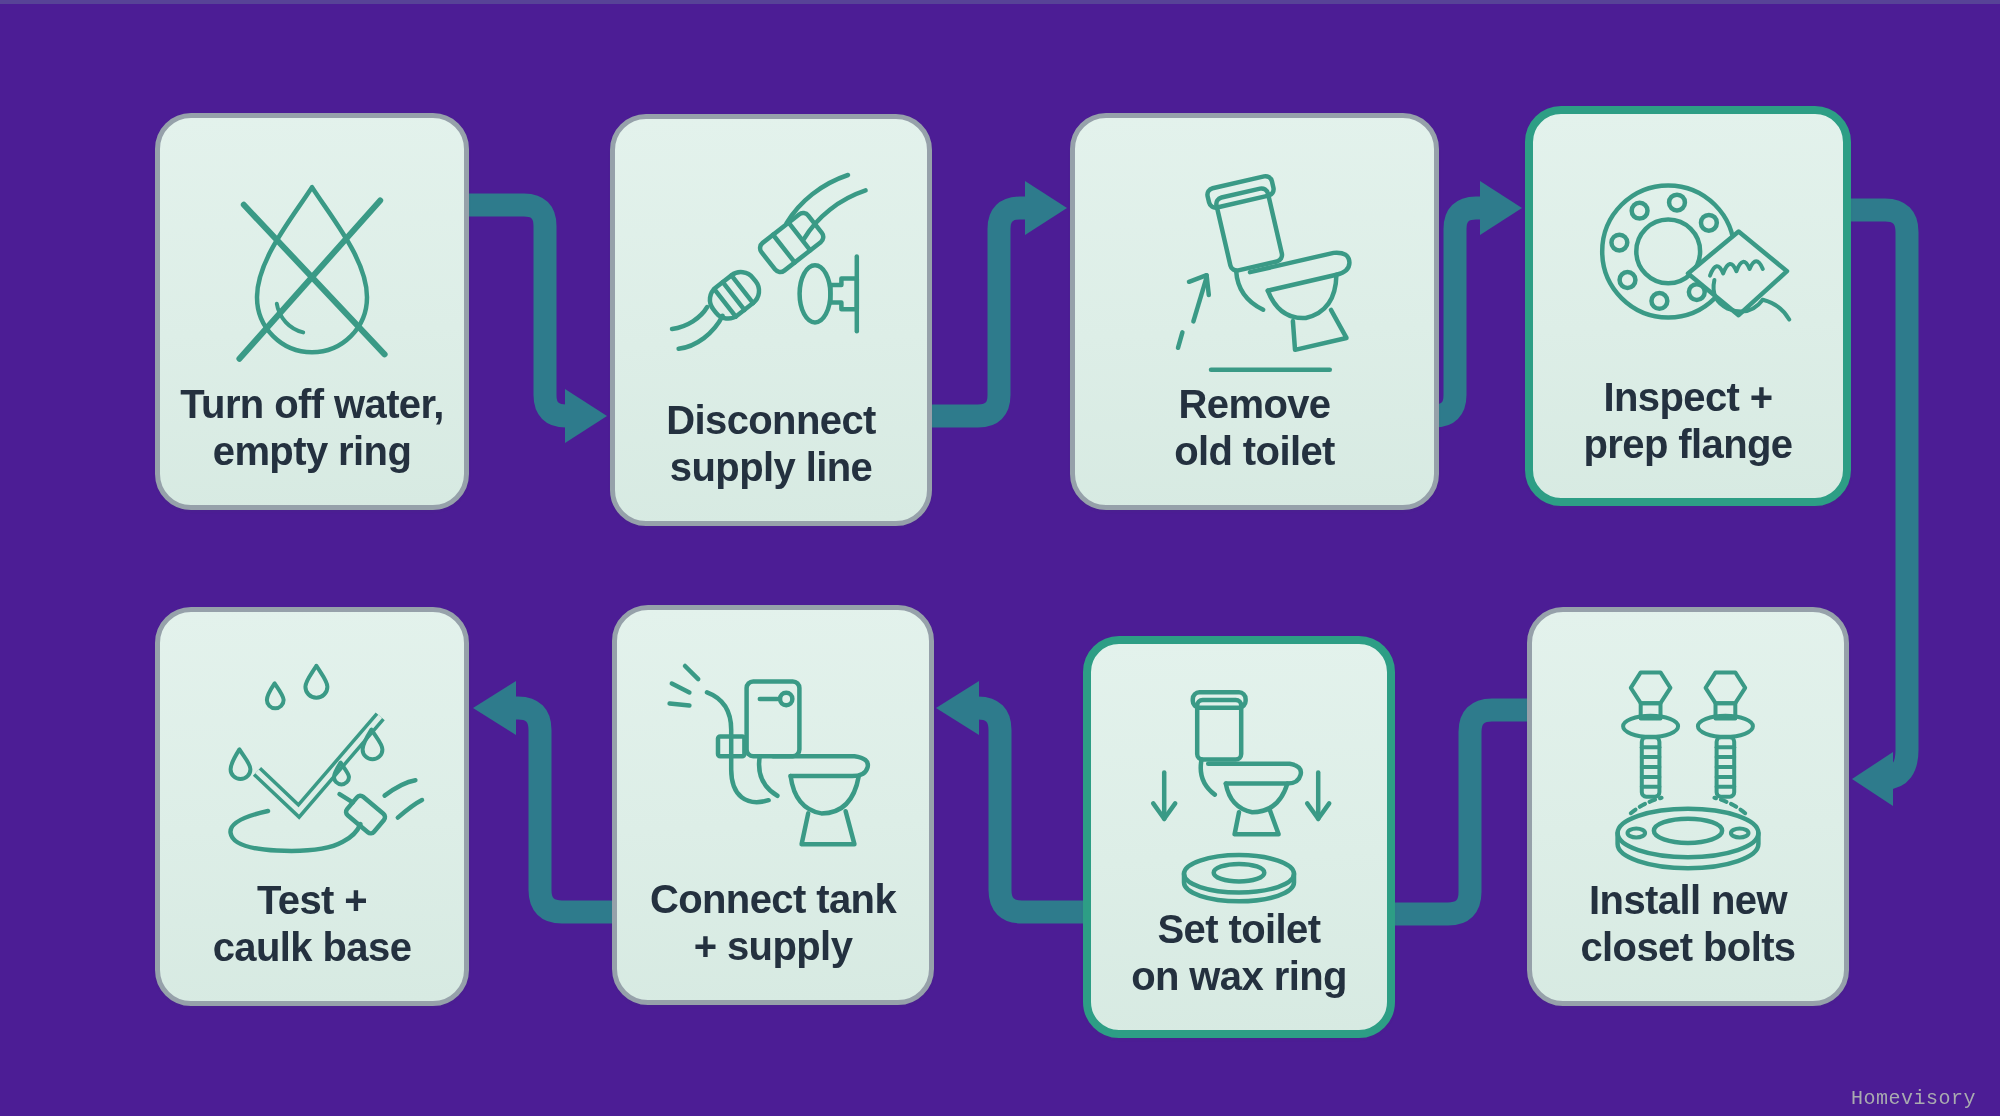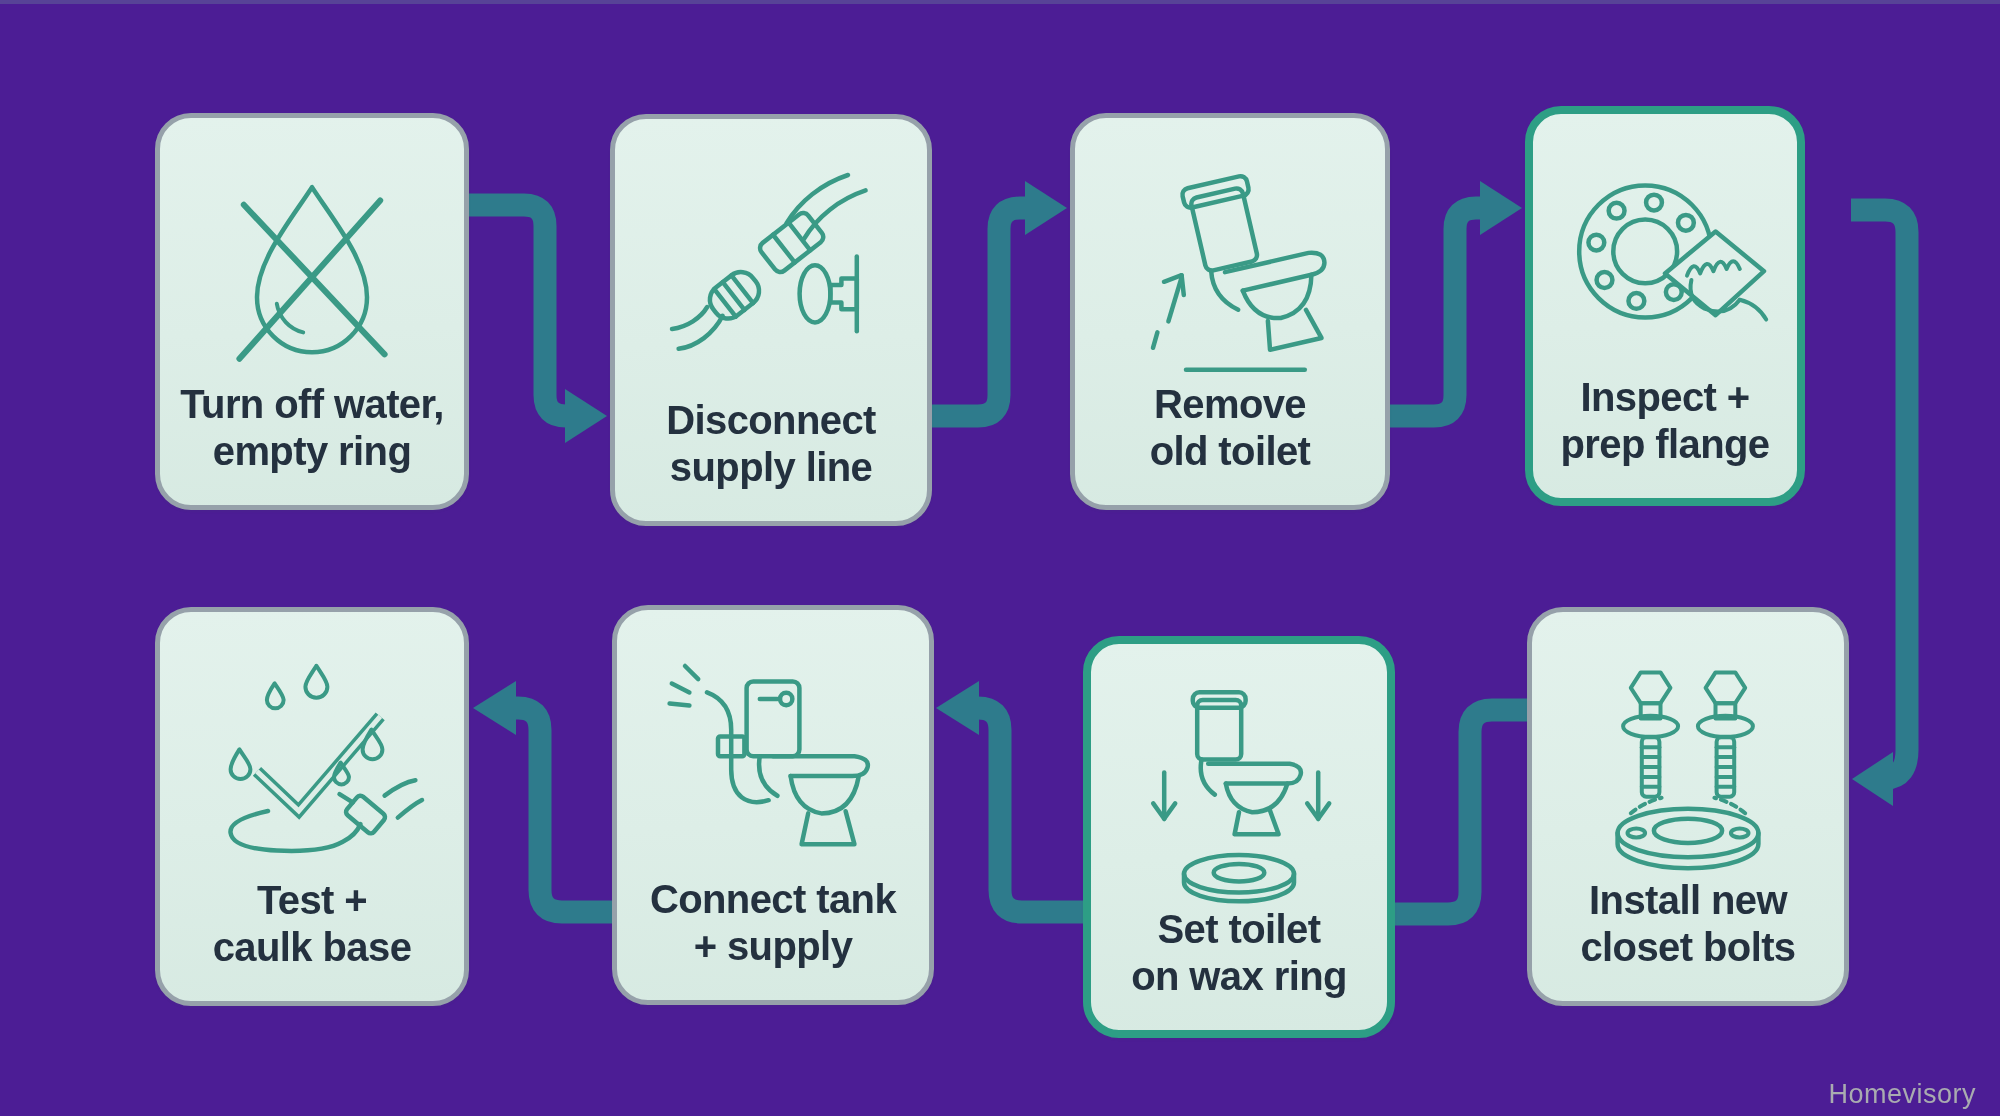--- a/index.html
+++ b/index.html
@@ -29,22 +29,22 @@
   .icon .fillbg{fill:#dfefe9;stroke:#3a9a86;stroke-width:4.5;stroke-linejoin:round;}
   .icon .checkouter{fill:none;stroke:#3a9a86;stroke-width:12;stroke-linejoin:miter;}
   .icon .checkinner{fill:none;stroke:#ddeee7;stroke-width:5;stroke-linejoin:miter;}
   .icon .dash{stroke-dasharray:6 5;}
   .label{
     position:absolute;left:8px;right:8px;bottom:30px;text-align:center;
     font-size:40px;font-weight:700;line-height:47px;letter-spacing:-0.6px;color:#24313f;
   }
   .label span{display:block;}
   .watermark{
-    position:absolute;right:24px;bottom:6px;font-size:27px;font-weight:400;
-    color:#a9abb0;letter-spacing:.5px;
+    position:absolute;right:24px;bottom:6px;font-size:20px;font-weight:400;
+    color:#a9abb0;letter-spacing:.5px;font-family:Liberation Mono, monospace;
   }
 </style>
 </head>
 <body>
 
 <div class="canvas">
   <div class="topstrip"></div>
 
   <svg class="arrows" width="2000" height="1116">
     <g>
@@ -109,21 +109,21 @@
       <line class="s" x1="89" y1="42" x2="89" y2="76"></line>
       <ellipse class="s" cx="70" cy="59" rx="7" ry="13"></ellipse>
       <path class="s" d="M77 55 h5 v-3 h7 v14 h-7 v-3 h-5 z"></path>
     </svg>
     <div class="label">
       <span>Disconnect</span>
       <span>supply line</span>
     </div>
   </div>
 
-  <div class="card" style="left:1070px;top:113px;width:320px;height:397px">
+  <div class="card" style="left:1070px;top:113px;width:369px;height:397px">
     <svg class="icon" viewBox="0 0 100 100">
       <g transform="rotate(-13 55 50)">
         <rect class="s" x="40" y="12" width="24" height="34" rx="3"></rect>
         <rect class="s" x="37" y="7" width="30" height="9" rx="3"></rect>
         <path class="s" d="M42 46 Q40 58 50 66"></path>
         <path class="s" d="M48 48 H87 Q94 49 93 54 Q92 58 86 58 H54"></path>
         <path class="s" d="M54 58 Q56 72 68 74 Q82 74 86 58"></path>
         <path class="s" d="M62 74 L60 87 H84 L80 73"></path>
       </g>
       <path class="s" d="M22 72 L28 52"></path>
@@ -131,21 +131,21 @@
       <path class="s" d="M28 51 l1 9"></path>
       <path class="s" d="M15 84 L17 77"></path>
       <line class="s" x1="30" y1="94" x2="84" y2="94"></line>
     </svg>
     <div class="label">
       <span>Remove</span>
       <span>old toilet</span>
     </div>
   </div>
 
-  <div class="card card--highlight" style="left:1525px;top:106px;width:280px;height:400px">
+  <div class="card card--highlight" style="left:1525px;top:106px;width:326px;height:400px">
     <svg class="icon" viewBox="0 0 100 100">
       <circle class="s" cx="41" cy="42" r="30"></circle>
       <circle class="s" cx="41" cy="42" r="14.5"></circle>
       <circle class="s" cx="63" cy="46" r="3.6"></circle>
       <circle class="s" cx="54" cy="60.5" r="3.6"></circle>
       <circle class="s" cx="37" cy="64.5" r="3.6"></circle>
       <circle class="s" cx="22.5" cy="55" r="3.6"></circle>
       <circle class="s" cx="18.8" cy="38" r="3.6"></circle>
       <circle class="s" cx="28" cy="23.5" r="3.6"></circle>
       <circle class="s" cx="45" cy="19.8" r="3.6"></circle>

